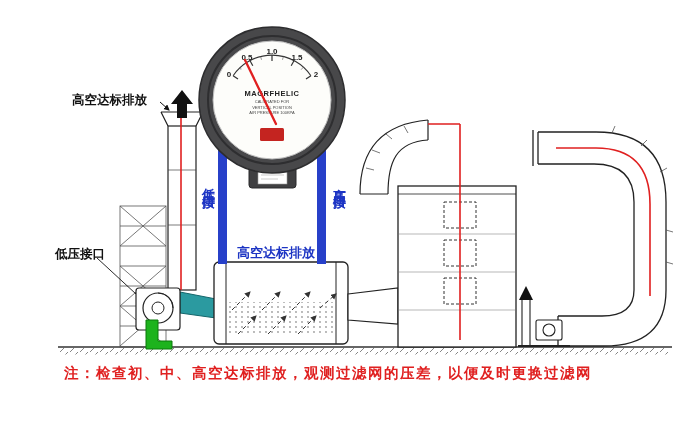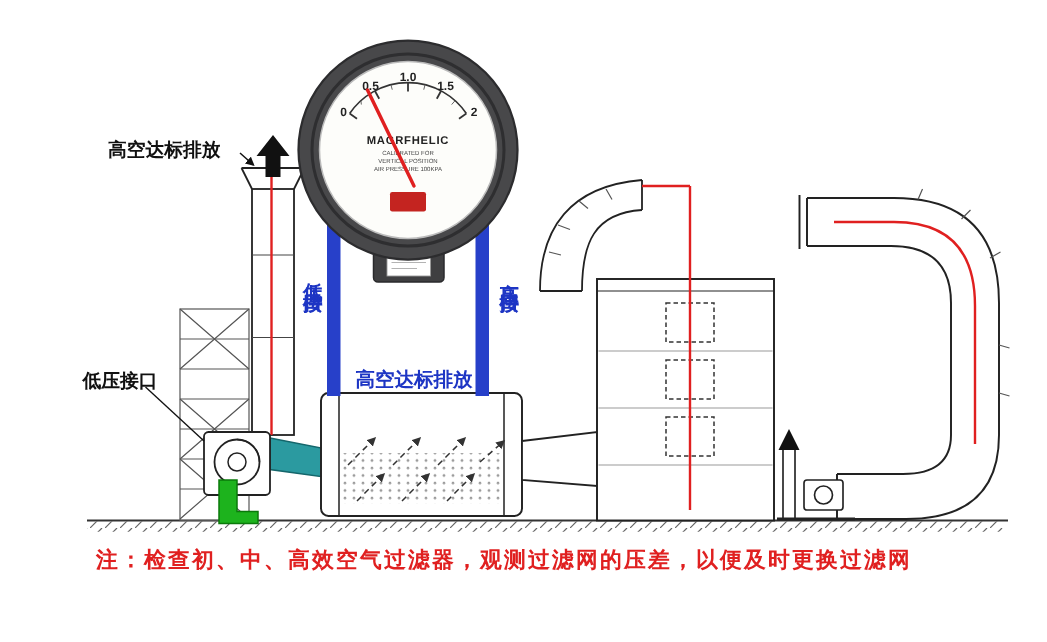--- a/index.html
+++ b/index.html
@@ -159,15 +159,15 @@
 
   <path d="M160,102 L169,110" stroke="#111" stroke-width="1" fill="none" marker-end="url(#ahb)"></path>
   <path d="M97,258 L136,294" stroke="#111" stroke-width="0.9" fill="none"></path>
 </svg>
 
 <div class="lbl" style="left:72px;top:92px;">高空达标排放</div>
 <div class="lbl" style="left:55px;top:246px;">低压接口</div>
 <div class="lbl blue vert" style="left:199px;top:178px;">低压接口</div>
 <div class="lbl blue vert" style="left:330px;top:178px;">高压接口</div>
 <div class="lbl blue" style="left:237px;top:244px;">高空达标排放</div>
-<div class="note">注：检查初、中、高效空气过滤器，观测过滤网的压差，以便及时更换过滤网</div>
+<div class="note">注：检查初、中、高空达标排放，观测过滤网的压差，以便及时更换过滤网</div>
 
 </div>
 
 </body></html>

